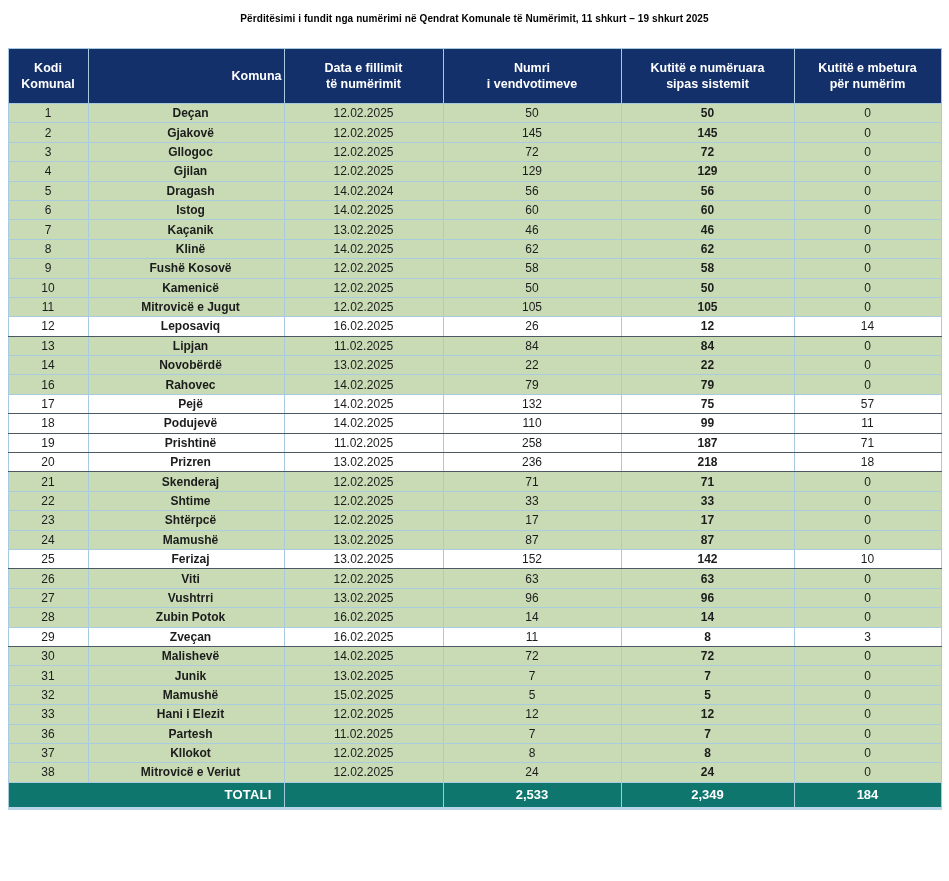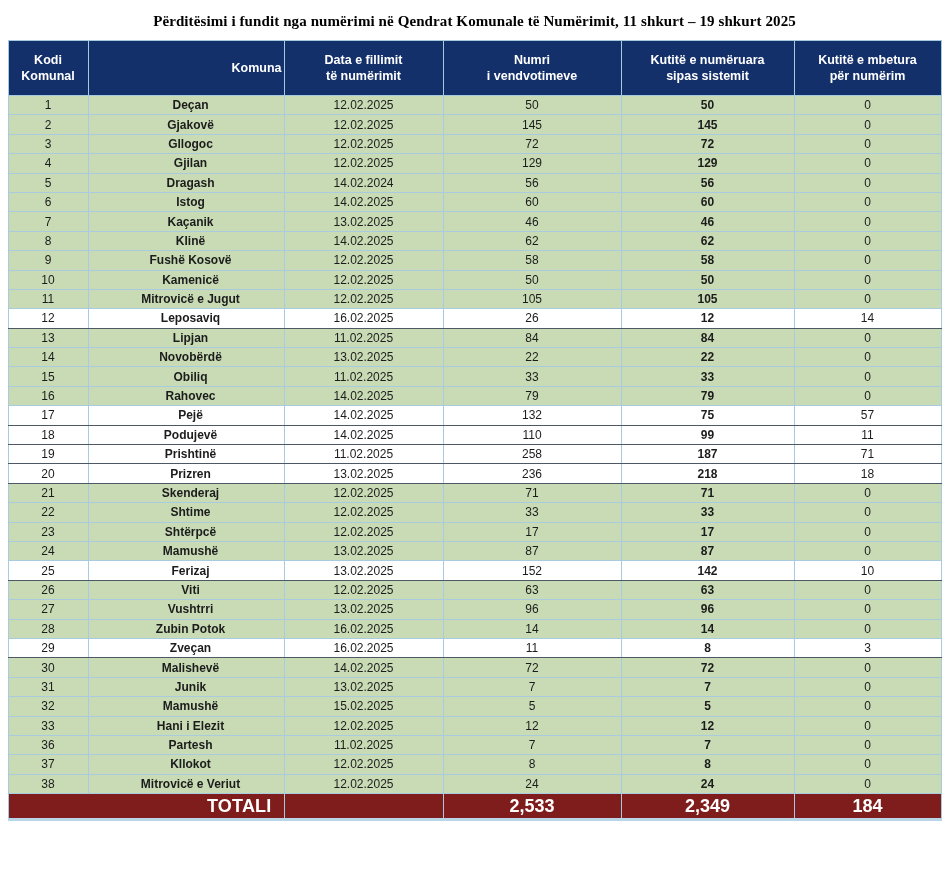--- a/index.html
+++ b/index.html
@@ -7,31 +7,30 @@
     margin: 0; padding: 0;
     width: 949px; height: 881px;
     background: #ffffff;
     font-family: "Liberation Sans", sans-serif;
     color: #1b1b1b;
   }
   .page { width: 949px; height: 881px; overflow: hidden; }
   .title {
     text-align: center;
     font-weight: bold;
-    font-size: 15px;
+    font-size: 10px;
     color: #000000;
     padding: 13px 0 10px 0;
     letter-spacing: 0.1px;
-    font-family: Liberation Serif, serif;
   }
   table.results {
     border-collapse: collapse;
     table-layout: fixed;
     width: 856px;
-    margin: 0 auto;
+    margin: 14px auto;
     border: 1px solid #8fb6d2;
     border-bottom: 3px solid #b9d6e9;
   }
   thead th {
     background: #14306b;
     color: #ffffff;
     font-weight: bold;
     font-size: 12.5px;
     line-height: 1.3;
     height: 55px;
@@ -58,24 +57,24 @@
     padding-left: 9px;
     font-weight: bold;
   }
   tbody td.c4 { font-weight: bold; }
   tbody tr.white td {
     background: #ffffff;
     border-top: 1px solid #4c5864;
     border-bottom: 1px solid #4c5864;
   }
   tfoot td {
-    background: #7f1d1d;
+    background: #0f766e;
     color: #ffffff;
     font-weight: bold;
-    font-size: 18px;
+    font-size: 13px;
     height: 26px;
     vertical-align: middle;
     text-align: center;
     border: 1px solid #a5c9dd;
   }
   tfoot td.total-label {
     text-align: right;
     padding-right: 12px;
     letter-spacing: 0.2px;
   }
@@ -217,28 +216,20 @@
         </tr>
         <tr>
           <td class="c0">14</td>
           <td class="c1">Novobërdë</td>
           <td class="c2">13.02.2025</td>
           <td class="c3">22</td>
           <td class="c4">22</td>
           <td class="c5">0</td>
         </tr>
         <tr>
-          <td class="c0">15</td>
-          <td class="c1">Obiliq</td>
-          <td class="c2">11.02.2025</td>
-          <td class="c3">33</td>
-          <td class="c4">33</td>
-          <td class="c5">0</td>
-        </tr>
-        <tr>
           <td class="c0">16</td>
           <td class="c1">Rahovec</td>
           <td class="c2">14.02.2025</td>
           <td class="c3">79</td>
           <td class="c4">79</td>
           <td class="c5">0</td>
         </tr>
         <tr class="white">
           <td class="c0">17</td>
           <td class="c1">Pejë</td>

